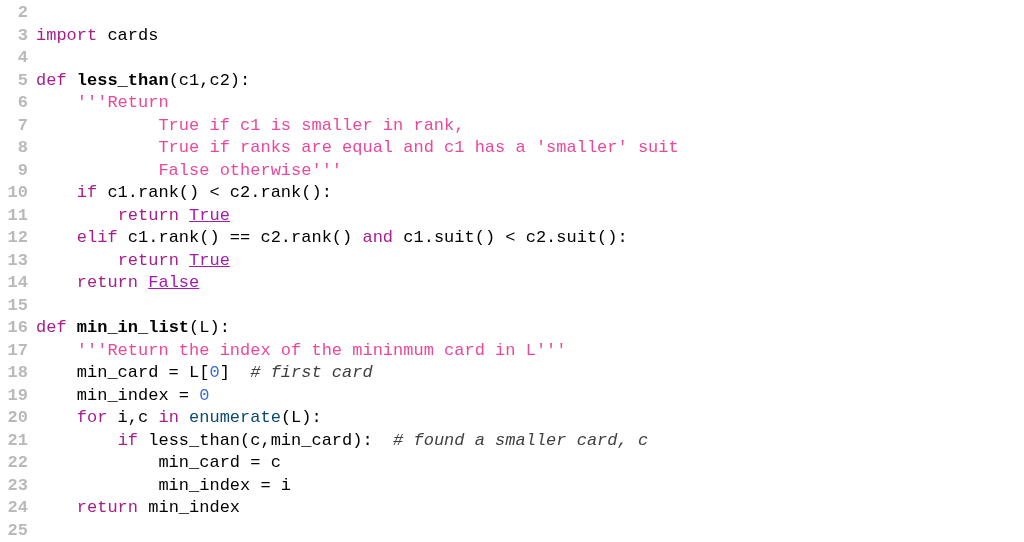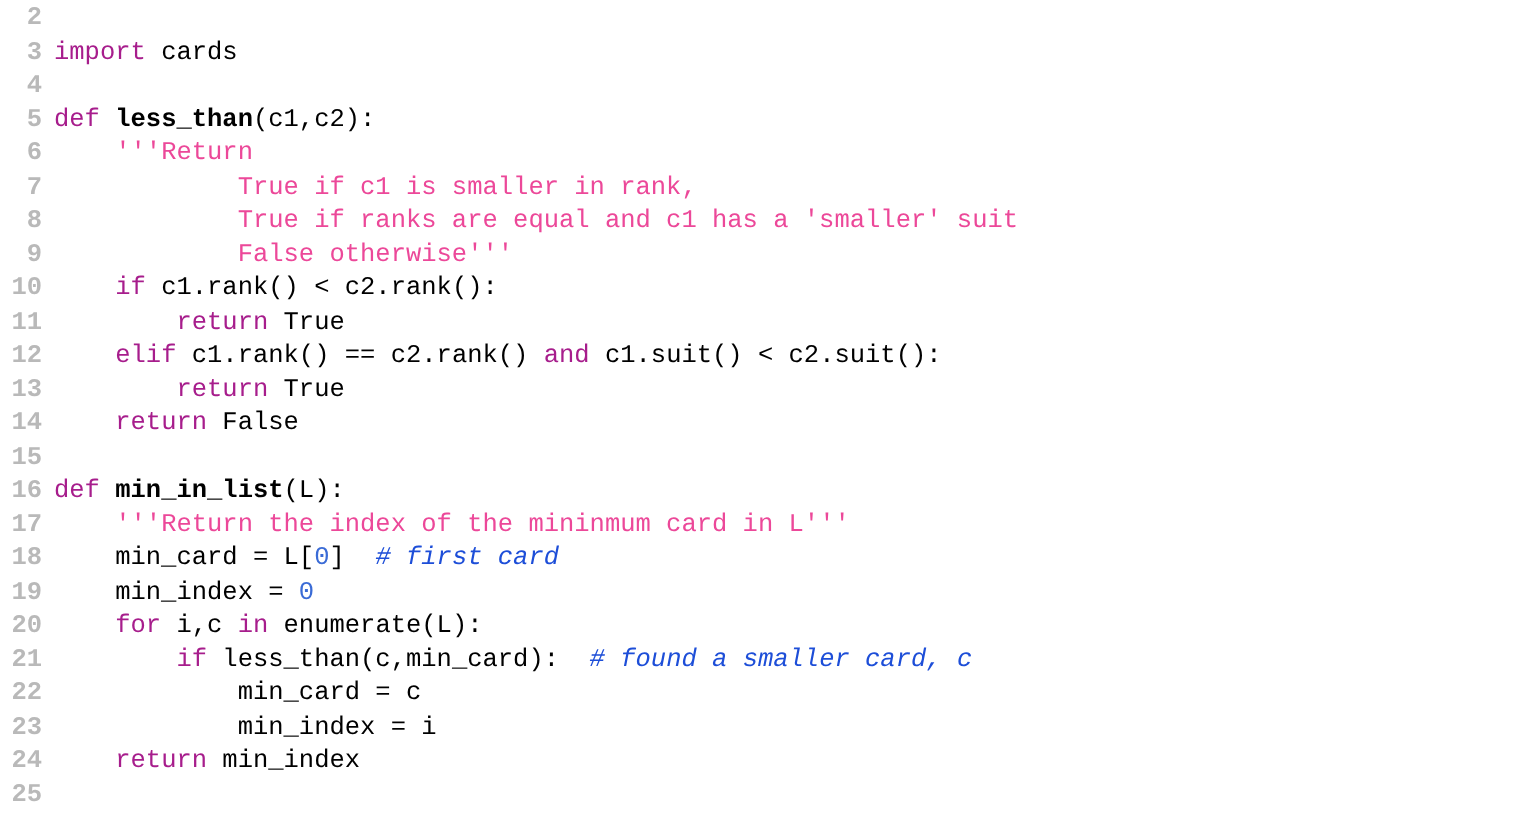--- a/index.html
+++ b/index.html
@@ -22,25 +22,25 @@
     font-weight:600;
   }
   .code{
     flex:1 1 auto;
     padding-left:2px;
   }
   .ln{height:22.5px;}
   .cl{height:22.5px;}
   .kw{color:#a71d8c;}       
   .fn{font-weight:700;color:#000;text-align:right;}
-  .builtin{color:#000000;}  
-  .const{color:#000000;}    
+  .builtin{color:#0c4a6e;}  
+  .const{color:#a21caf;text-decoration:underline;}    
   .num{color:#3a6bd6;}      
   .str{color:#ec4899;}      
-  .comment{color:#1d4ed8;font-style:italic;}
+  .comment{color:#404040;font-style:italic;}
   .txt{color:#000;}
 </style>
 </head>
 <body>
 
 <div class="editor">
   <div class="gutter" id="gutter"><div class="ln">2</div><div class="ln">3</div><div class="ln">4</div><div class="ln">5</div><div class="ln">6</div><div class="ln">7</div><div class="ln">8</div><div class="ln">9</div><div class="ln">10</div><div class="ln">11</div><div class="ln">12</div><div class="ln">13</div><div class="ln">14</div><div class="ln">15</div><div class="ln">16</div><div class="ln">17</div><div class="ln">18</div><div class="ln">19</div><div class="ln">20</div><div class="ln">21</div><div class="ln">22</div><div class="ln">23</div><div class="ln">24</div><div class="ln">25</div></div>
   <div class="code" id="code"><div class="cl">&nbsp;</div><div class="cl"><span class="kw">import</span><span class="txt"> cards</span></div><div class="cl">&nbsp;</div><div class="cl"><span class="kw">def</span><span class="txt"> </span><span class="fn">less_than</span><span class="txt">(c1,c2):</span></div><div class="cl"><span class="txt">    </span><span class="str">'''Return</span></div><div class="cl"><span class="str">            True if c1 is smaller in rank,</span></div><div class="cl"><span class="str">            True if ranks are equal and c1 has a 'smaller' suit</span></div><div class="cl"><span class="str">            False otherwise'''</span></div><div class="cl"><span class="txt">    </span><span class="kw">if</span><span class="txt"> c1.rank() &lt; c2.rank():</span></div><div class="cl"><span class="txt">        </span><span class="kw">return</span><span class="txt"> </span><span class="const">True</span></div><div class="cl"><span class="txt">    </span><span class="kw">elif</span><span class="txt"> c1.rank() == c2.rank() </span><span class="kw">and</span><span class="txt"> c1.suit() &lt; c2.suit():</span></div><div class="cl"><span class="txt">        </span><span class="kw">return</span><span class="txt"> </span><span class="const">True</span></div><div class="cl"><span class="txt">    </span><span class="kw">return</span><span class="txt"> </span><span class="const">False</span></div><div class="cl">&nbsp;</div><div class="cl"><span class="kw">def</span><span class="txt"> </span><span class="fn">min_in_list</span><span class="txt">(L):</span></div><div class="cl"><span class="txt">    </span><span class="str">'''Return the index of the mininmum card in L'''</span></div><div class="cl"><span class="txt">    min_card = L[</span><span class="num">0</span><span class="txt">]  </span><span class="comment"># first card</span></div><div class="cl"><span class="txt">    min_index = </span><span class="num">0</span></div><div class="cl"><span class="txt">    </span><span class="kw">for</span><span class="txt"> i,c </span><span class="kw">in</span><span class="txt"> </span><span class="builtin">enumerate</span><span class="txt">(L):</span></div><div class="cl"><span class="txt">        </span><span class="kw">if</span><span class="txt"> less_than(c,min_card):  </span><span class="comment"># found a smaller card, c</span></div><div class="cl"><span class="txt">            min_card = c</span></div><div class="cl"><span class="txt">            min_index = i</span></div><div class="cl"><span class="txt">    </span><span class="kw">return</span><span class="txt"> min_index</span></div><div class="cl">&nbsp;</div></div>
 </div>
 

